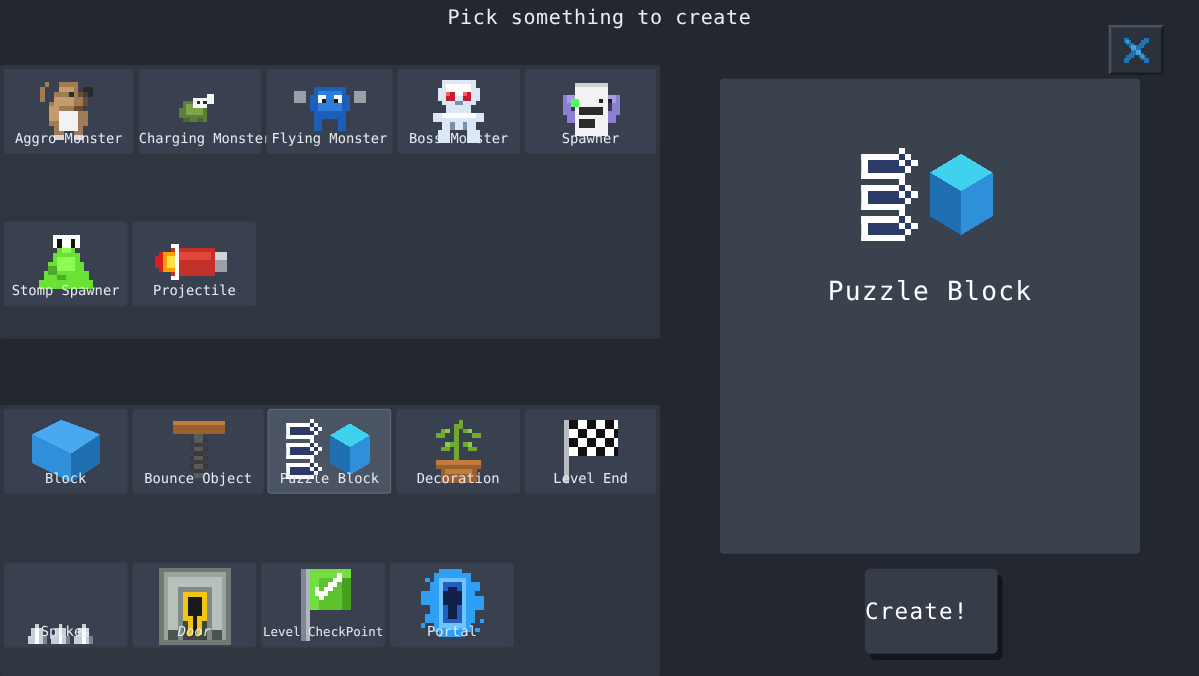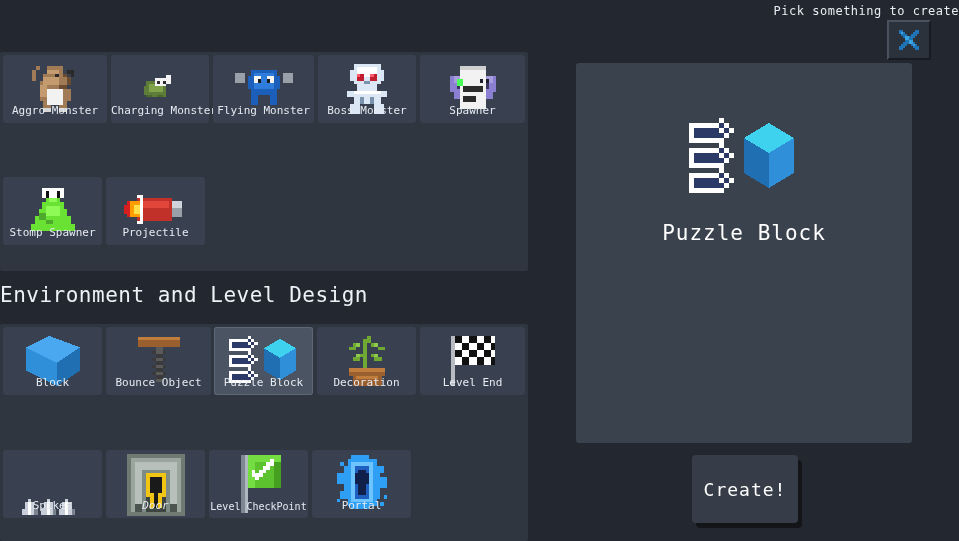--- a/index.html
+++ b/index.html
@@ -7,22 +7,22 @@
     width: 959px; height: 541px;
     background: #23272f;
     font-family: "DejaVu Sans Mono", monospace;
     overflow: hidden;
   }
   #root { position: relative; width: 959px; height: 541px; background: #23272f; }
 
   
   .title-bar {
     position: absolute; top: 4px; left: 0; width: 959px;
-    text-align: right;
-    color: #e9ecf2; font-size: 12px; letter-spacing: 0.5px;
+    text-align: center;
+    color: #e9ecf2; font-size: 16px; letter-spacing: 0.5px;
   }
 
   
   .close-btn {
     position: absolute; left: 887px; top: 20px; width: 44px; height: 40px;
     background: #2c323c;
     border-top: 2px solid #4a5260;
     border-left: 2px solid #4a5260;
     border-right: 2px solid #181b21;
     border-bottom: 2px solid #181b21;
@@ -91,21 +91,21 @@
     text-align: center;
     color: #dfe4ec; font-size: 13.5px; line-height: 21px;
   }
 
   
   #create-btn {
     position: absolute; left: 692px; top: 455px; width: 106px; height: 68px;
     background: #363d48;
     border-radius: 4px;
     box-shadow: 4px 5px 0 rgba(0,0,0,0.45);
-    display: flex; align-items: center; justify-content: center;
+    display: flex; align-items: center; justify-content: flex-start;
     cursor: pointer;
   }
   #create-btn .lbl {
     color: #ffffff; font-size: 18px; letter-spacing: 1px;
   }
 </style>
 </head>
 <body>
 
 <div id="root">
@@ -372,21 +372,20 @@
             <rect x="0" y="4" width="2" height="3"></rect>
             <rect x="1" y="3" width="1" height="1"></rect>
               <rect x="1" y="7" width="1" height="1"></rect>
           </g>
         </svg>
       </div>
       <div class="label">Projectile</div>
     </div>
   </div>
 
-  <div class="section-header">Environment and Level Design</div>
 
   <div class="panel" id="panel-environment">
 
     <div class="cell" style="left:3px;  top:3px; width:99px;">
       <div class="art">
         <svg width="62" height="58" viewBox="0 0 16 15" shape-rendering="crispEdges">
           <polygon points="1,4 7,1 15,4 9,8" fill="#4aa8f0"></polygon>
           <polygon points="1,4 9,8 9,14 1,10" fill="#2f8fd8"></polygon>
           <polygon points="9,8 15,4 15,10 9,14" fill="#1f6fb2"></polygon>
         </svg>

